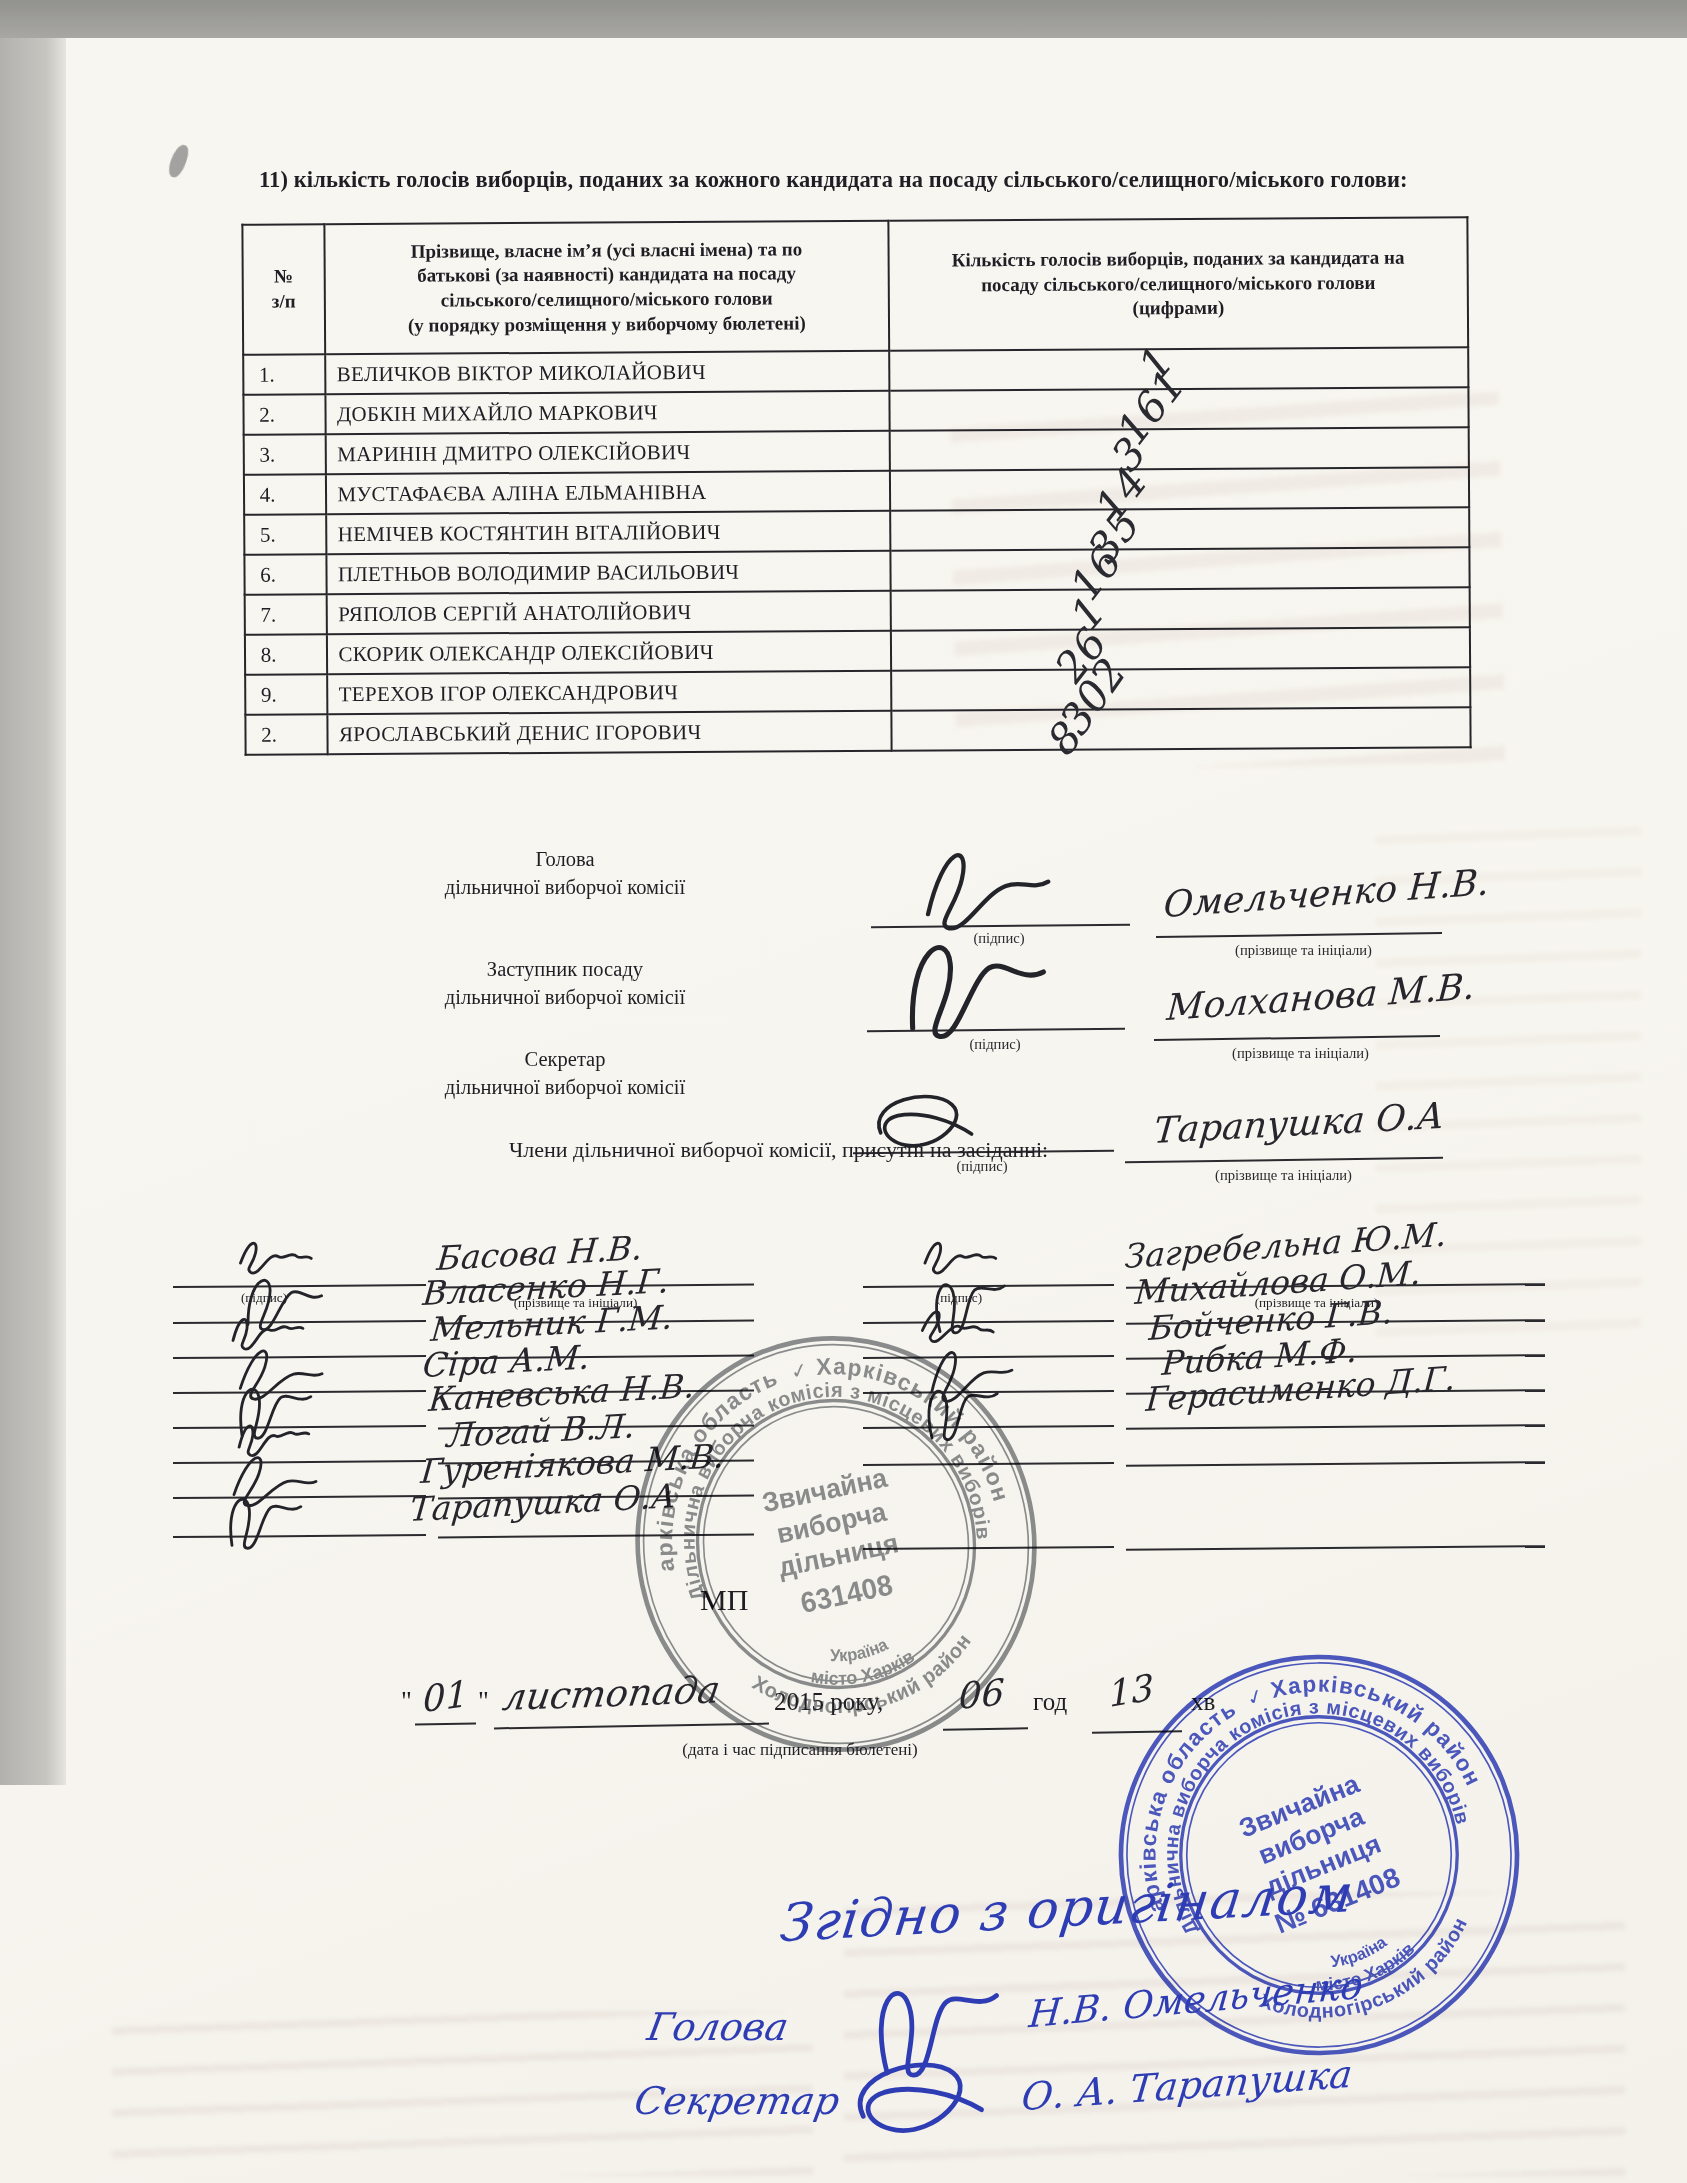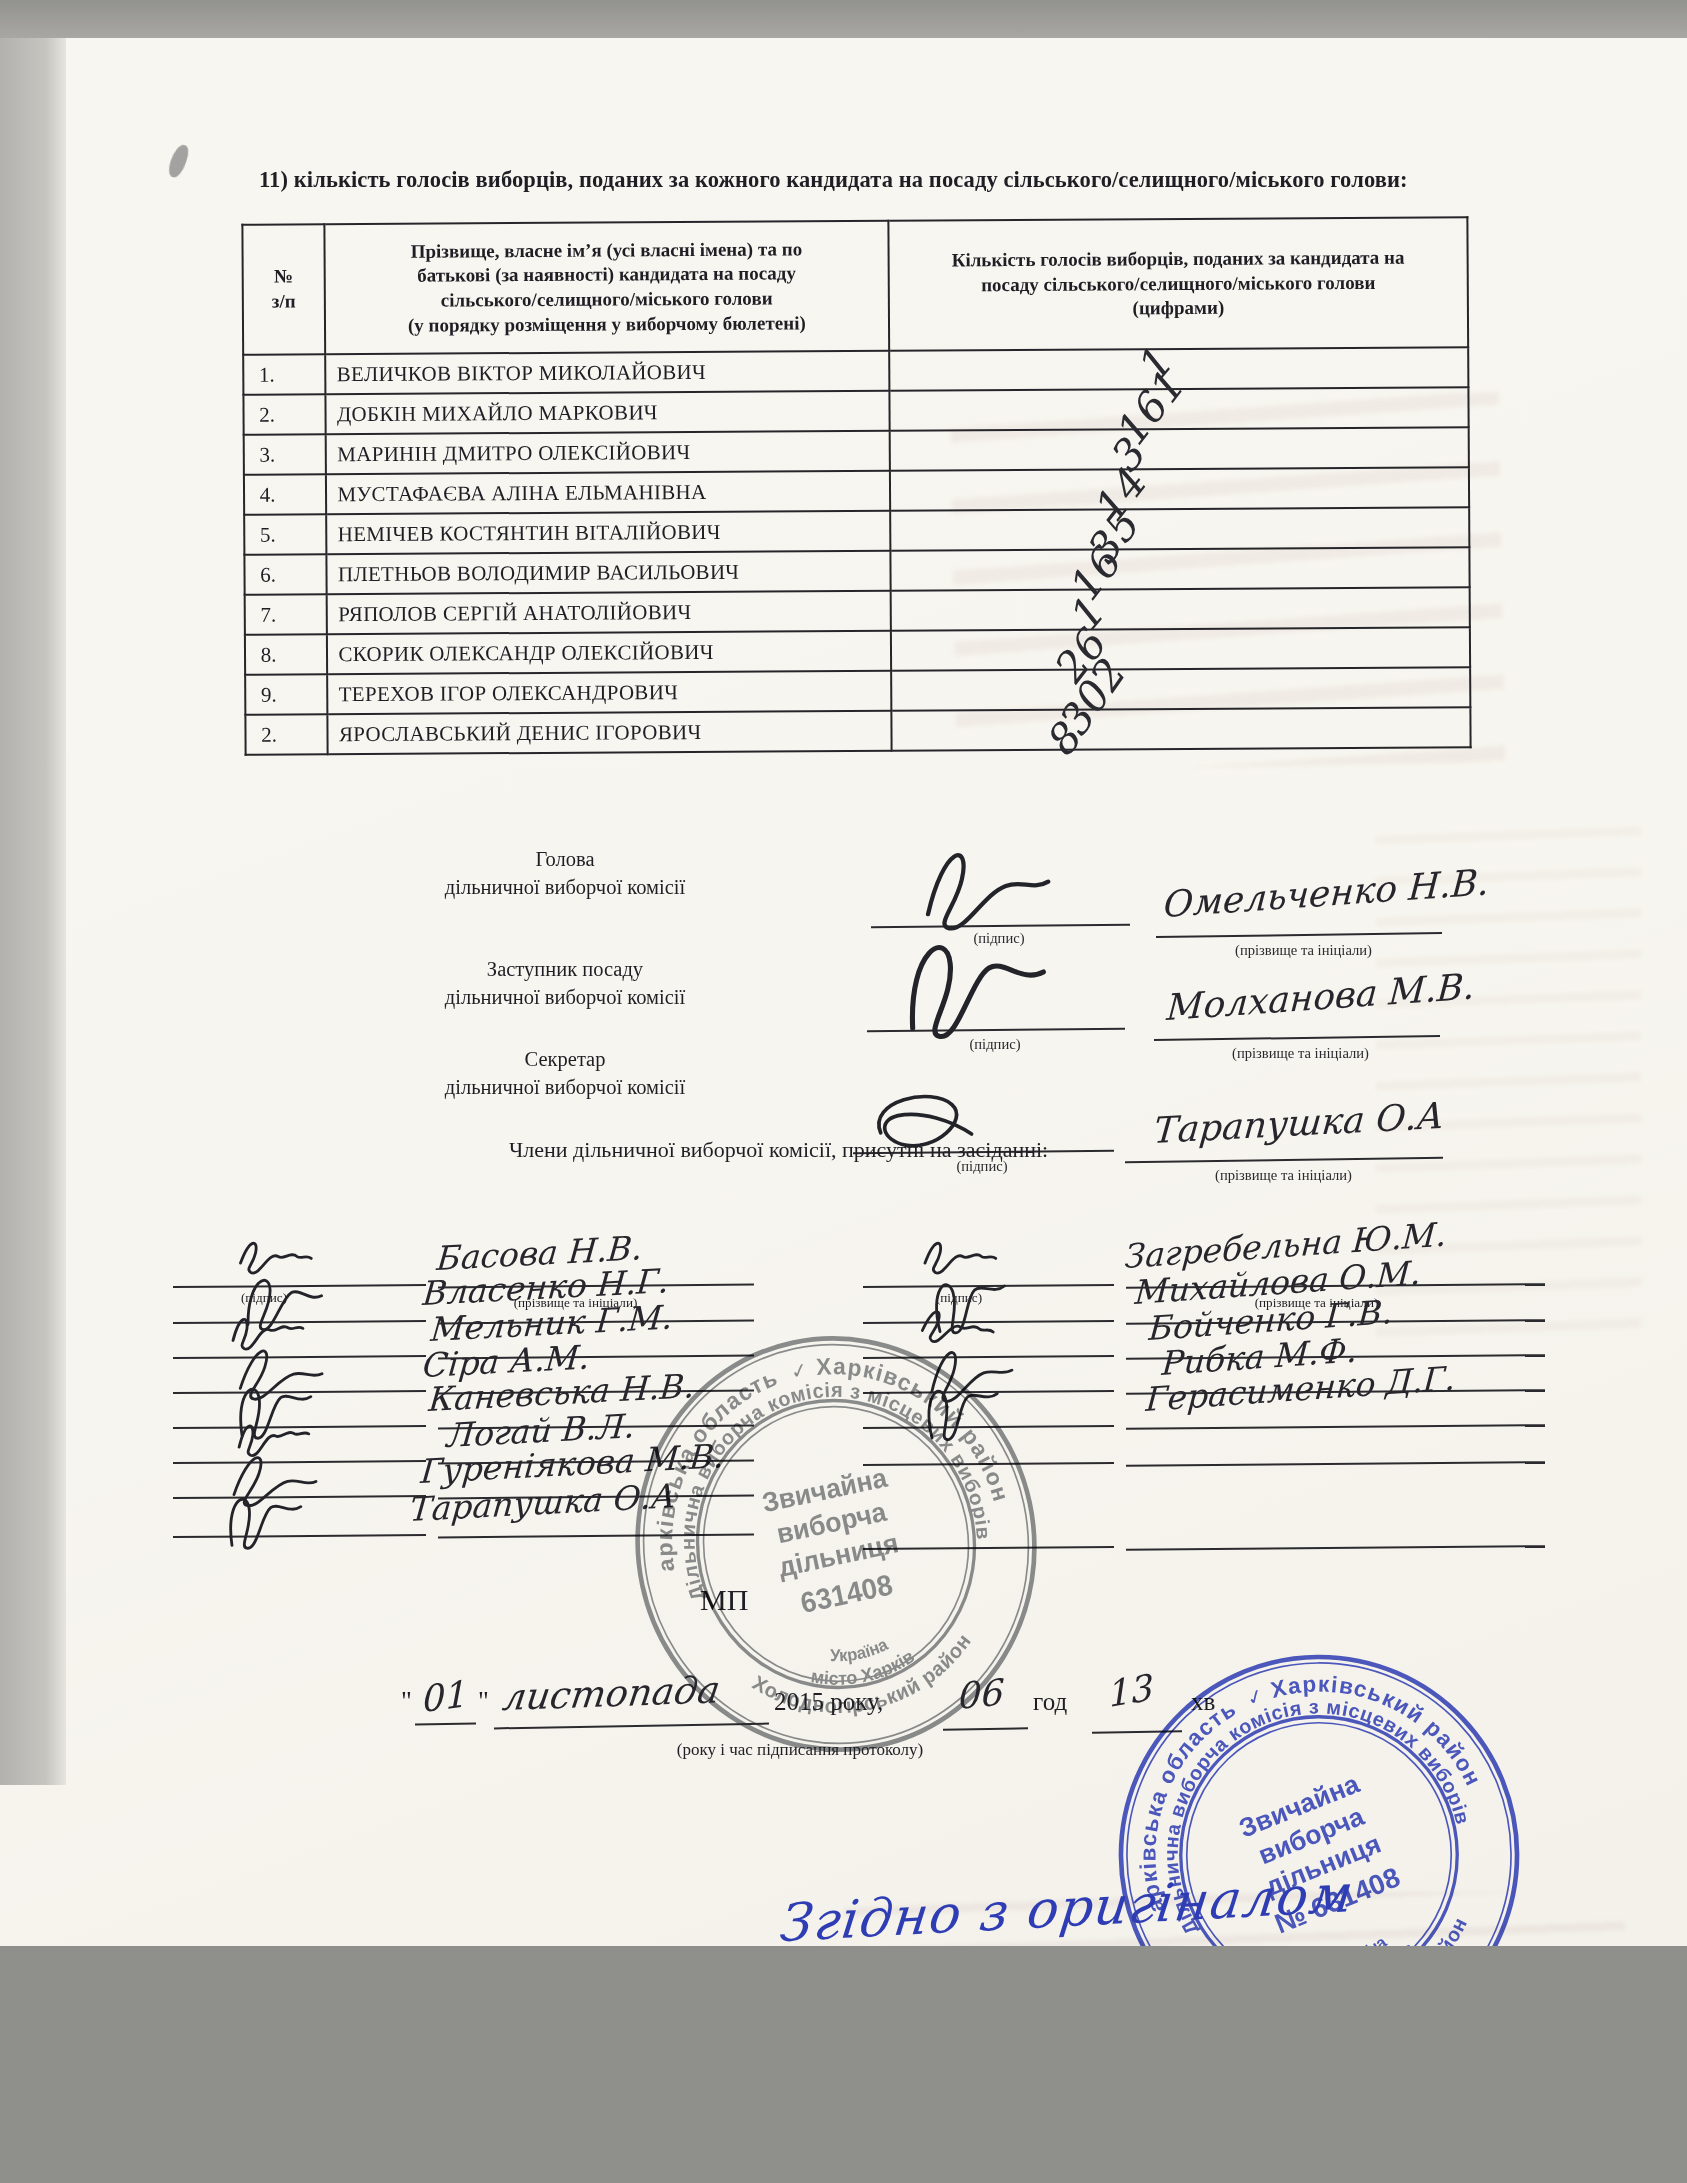--- a/index.html
+++ b/index.html
@@ -1,16 +1,16 @@
 <!DOCTYPE html>
 <html style="font-size:10.6px"><head>
 <meta charset="utf-8">
 <style>
   html,body{margin:0;padding:0;background:#8f8f8b;}
-  #scan{position:relative;width:1687px;height:1946px;overflow:hidden;
+  #scan{position:relative;width:1687px;height:2183px;overflow:hidden;
         background:linear-gradient(160deg,#f8f6f1 0%,#f7f5ef 55%,#f3f1ea 100%);
         font-family:"Liberation Serif","DejaVu Serif",serif;color:#1e1e24;}
   .abs{position:absolute;}
   .edge-top{left:0;top:0;width:1687px;height:38px;background:linear-gradient(#92928e,#a8a7a3);}
   .edge-left{left:0;top:38px;width:66px;height:1747px;background:linear-gradient(90deg,#b2b1ad,#c6c5c0 70%,#e7e5df);}
   .smudge{left:171px;top:144px;width:14.6px;height:34px;background:#5e5e60;border-radius:60% 40% 55% 45%;
           transform:rotate(18deg);opacity:.55;filter:blur(0.7px);}
   .printed{font-family:"Liberation Serif","DejaVu Serif",serif;color:#1e1e24;}
   .b{font-weight:bold;}
   .pre{white-space:pre-line;}
@@ -303,21 +303,21 @@
   <span class="abs hw" style="left:503px;top:1676px;font-size:37px;transform:rotate(-2deg) skewX(-10deg)">листопада</span>
   <span class="abs printed" style="left:774px;top:1688px;font-size:25px">2015 року,</span>
   <span class="abs hw" style="left:959px;top:1676px;font-size:36px;transform:rotate(-6deg) skewX(-8deg)">06</span>
   <span class="abs printed" style="left:1033px;top:1688px;font-size:25px">год</span>
   <span class="abs hw" style="left:1109px;top:1674px;font-size:36px;transform:rotate(-10deg) skewX(-8deg)">13</span>
   <span class="abs printed" style="left:1191px;top:1688px;font-size:25px">хв</span>
   <div class="ln" style="left:415px;top:1723px;width:61px;transform:rotate(-1deg)"></div>
   <div class="ln" style="left:494px;top:1725px;width:275px;transform:rotate(-1deg)"></div>
   <div class="ln" style="left:943px;top:1728px;width:85px;transform:rotate(-1deg)"></div>
   <div class="ln" style="left:1092px;top:1731px;width:90px;transform:rotate(-1deg)"></div>
-  <div class="abs printed ctr" style="left:615px;top:1740px;width:370px;font-size:17px">(року і час підписання протоколу)</div>
+  <div class="abs printed ctr" style="left:615px;top:1740px;width:370px;font-size:17px">(дата і час підписання бюлетені)</div>
 
   <svg class="stamp" style="left:1113px;top:1649px;color:#3a49c5;opacity:.9;transform:rotate(-22deg)" width="412" height="412" viewBox="0 0 620 620">
     <defs>
       <path id="b_top" d="M 64 310 A 246 246 0 0 1 556 310"></path>
       <path id="b_mid" d="M 111 382 A 212 212 0 1 1 509 382"></path>
       <path id="b_bot" d="M 68 353 A 246 246 0 0 0 552 353"></path>
       <path id="b_city" d="M 113 363 A 204 204 0 0 0 507 363"></path>
       <path id="b_cty" d="M 156 382 A 170 170 0 0 0 464 382"></path>
     </defs>
     <circle cx="310" cy="310" r="298" fill="none" stroke="currentColor" stroke-width="7"></circle>

